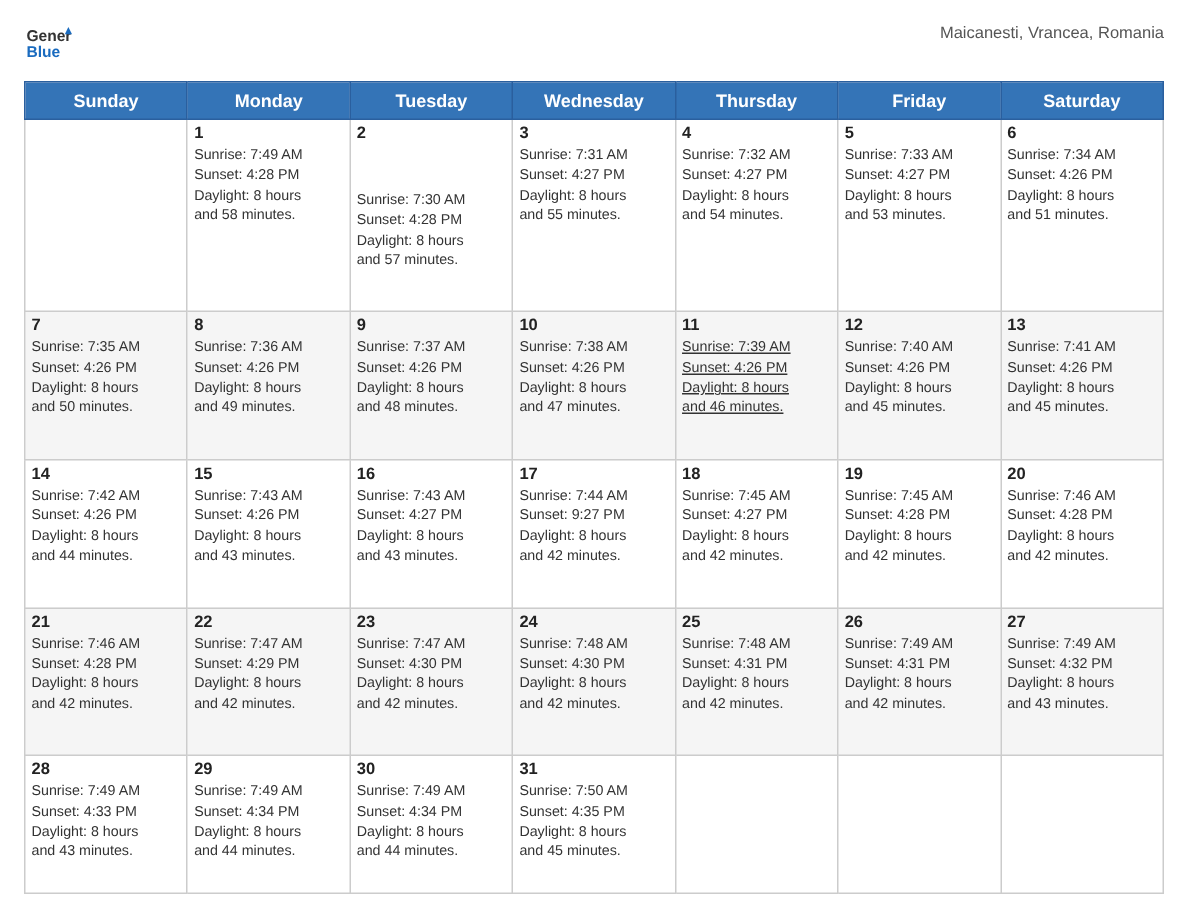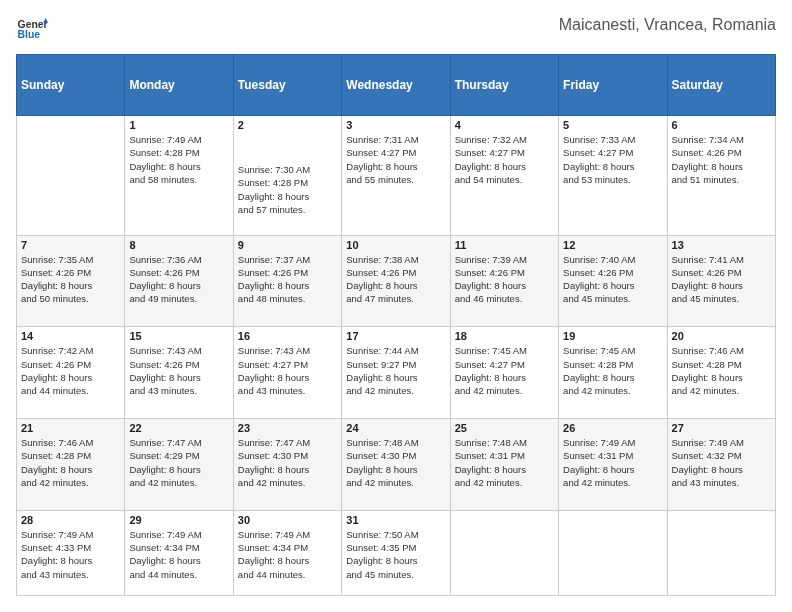--- a/index.html
+++ b/index.html
@@ -34,34 +34,34 @@
     }
     .title-block {
       text-align: right;
     }
     .month-title {
       font-size: 28px;
       font-weight: bold;
       color: #333;
     }
     .location {
-      font-size: 16px;
+      font-size: 11px;
       color: #555;
     }
     .calendar {
       flex: 1;
       border-collapse: collapse;
       width: 100%;
       font-size: 10.5px;
     }
     .calendar th {
       background-color: #3474b7;
       color: #fff;
-      padding: 23px 4px;
-      text-align: left;
+      padding: 5px 4px;
+      text-align: center;
       font-size: 12px;
       border: 1px solid #2a5f9e;
     }
     .calendar td {
       border: 1px solid #ccc;
       vertical-align: top;
       padding: 3px 4px;
       width: 14.28%;
       height: 80px;
       background: #fff;
@@ -186,21 +186,21 @@
           </td>
           <td>
             <div class="day-number">10</div>
             <div class="day-info" style="white-space: pre-line;">Sunrise: 7:38 AM
 Sunset: 4:26 PM
 Daylight: 8 hours
 and 47 minutes.</div>
           </td>
           <td>
             <div class="day-number">11</div>
-            <div class="day-info" style="white-space: pre-line;">Sunrise: 7:39 AM
+            <div class="day-info" style="white-space: pre-line; text-decoration: underline;">Sunrise: 7:39 AM
 Sunset: 4:26 PM
 Daylight: 8 hours
 and 46 minutes.</div>
           </td>
           <td>
             <div class="day-number">12</div>
             <div class="day-info" style="white-space: pre-line;">Sunrise: 7:40 AM
 Sunset: 4:26 PM
 Daylight: 8 hours
 and 45 minutes.</div>

